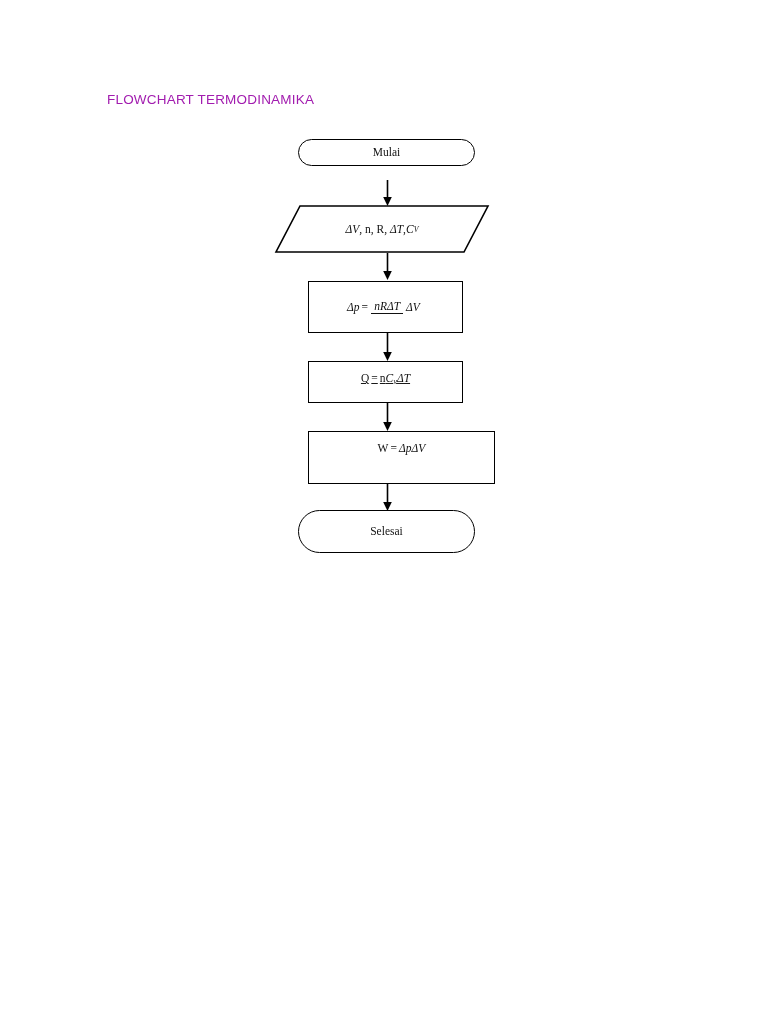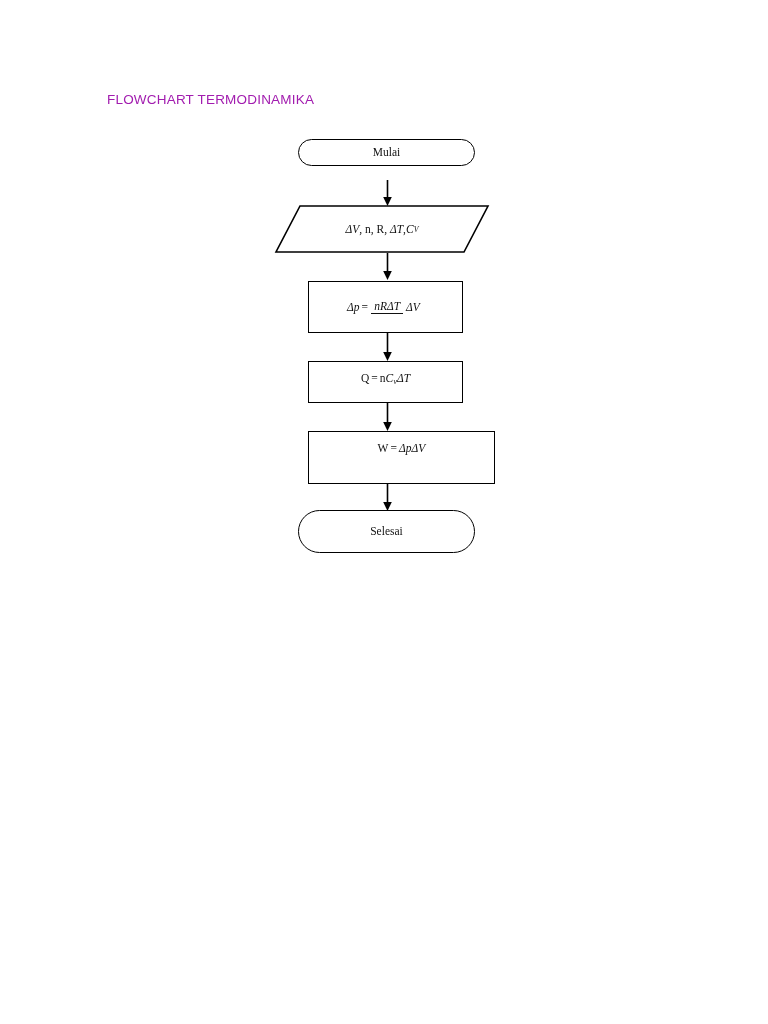--- a/index.html
+++ b/index.html
@@ -186,21 +186,21 @@
       </span>
     </div>
 
     <div class="connector" style="left:379px; top:333px; width:17px; height:29px;">
       <svg width="17" height="29" viewBox="0 0 17 29">
         <line x1="8.5" y1="0" x2="8.5" y2="21" stroke="#000000" stroke-width="1.6"></line>
         <polygon points="8.5,28 4.2,19 12.8,19" fill="#000000"></polygon>
       </svg>
     </div>
 
-    <div class="node process top" style="left:308px; top:361px; width:155px; height:42px;">
+    <div class="node process top" style="left:308px; top:361px; width:155px; height:42px;text-decoration:underline;">
       <span class="node-label">
         <span class="mup">Q</span><span class="mo">=</span><span class="mup">n</span><span class="mi">C</span><span class="sub">v</span><span class="mi">ΔT</span>
       </span>
     </div>
 
     <div class="connector" style="left:379px; top:403px; width:17px; height:29px;">
       <svg width="17" height="29" viewBox="0 0 17 29">
         <line x1="8.5" y1="0" x2="8.5" y2="21" stroke="#000000" stroke-width="1.6"></line>
         <polygon points="8.5,28 4.2,19 12.8,19" fill="#000000"></polygon>
       </svg>

